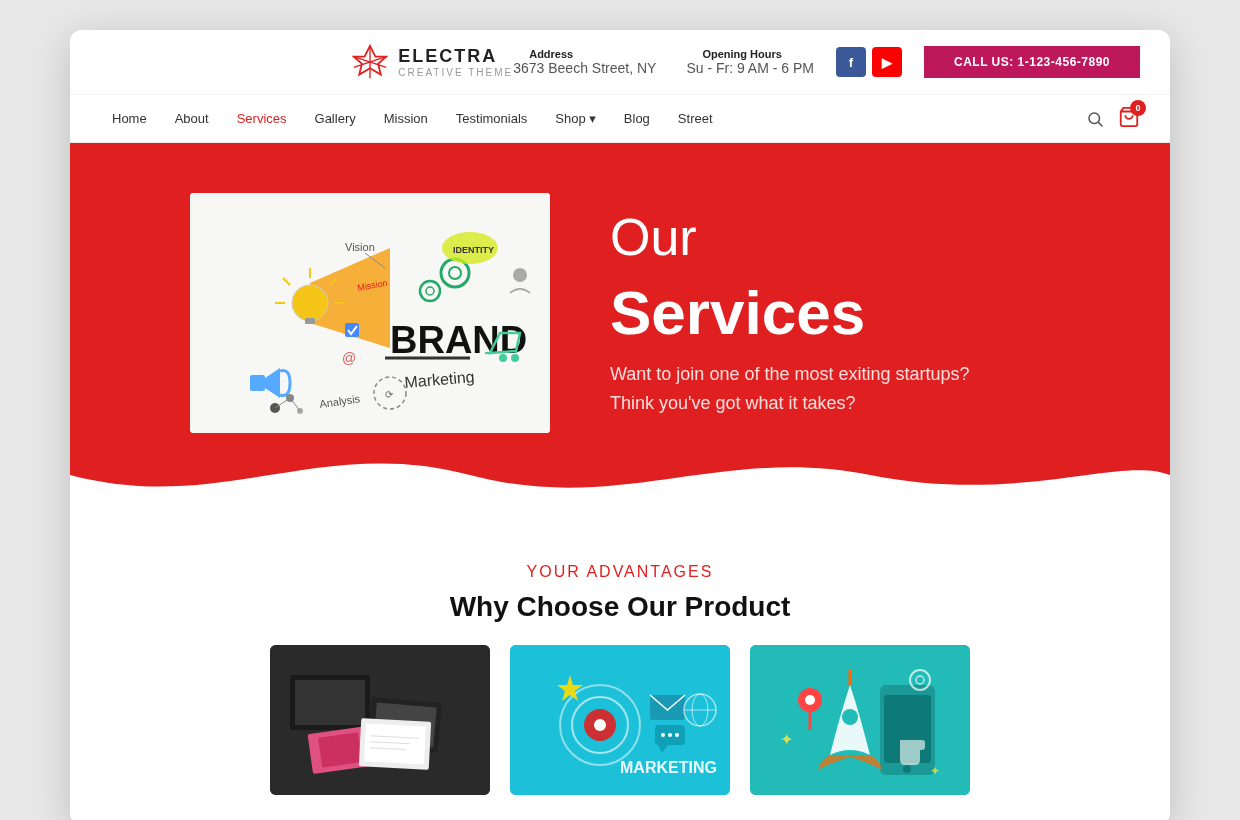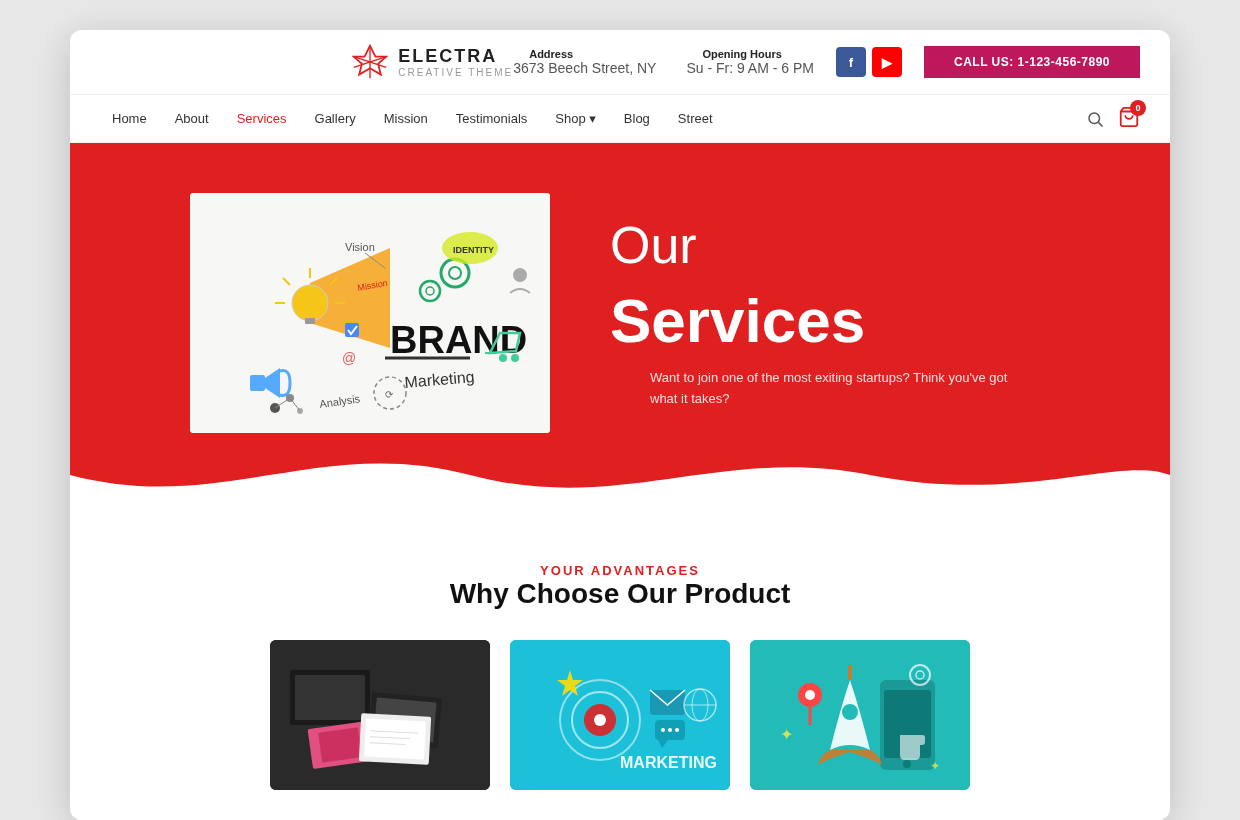--- a/index.html
+++ b/index.html
@@ -213,45 +213,45 @@
       line-height: 1.1;
       margin-bottom: 16px;
     }
     .hero-title-large {
       font-size: 62px;
       font-weight: 900;
       line-height: 1.0;
       margin-bottom: 16px;
     }
     .hero-desc {
-      font-size: 13px;
+      font-size: 18px;
       color: rgba(255,255,255,0.85);
       max-width: 380px;
       line-height: 1.6;
-      margin-left: 40px;
     }
 
     
     .advantages-section {
       background: #fff;
       padding: 50px 30px 30px;
       text-align: center;
     }
     .adv-label {
       color: #e02020;
-      font-size: 13px;
-      font-weight: 700;
+      font-size: 16px;
+      font-weight: 400;
       letter-spacing: 2px;
       text-transform: uppercase;
+      margin-bottom: 10px;
     }
     .adv-title {
       font-size: 28px;
       font-weight: 800;
       color: #111;
-      margin-bottom: 30px;
+      margin-bottom: 22px;
     }
     .cards-row {
       display: flex;
       gap: 20px;
       justify-content: center;
     }
     .card {
       width: 220px;
       height: 150px;
       border-radius: 6px;

